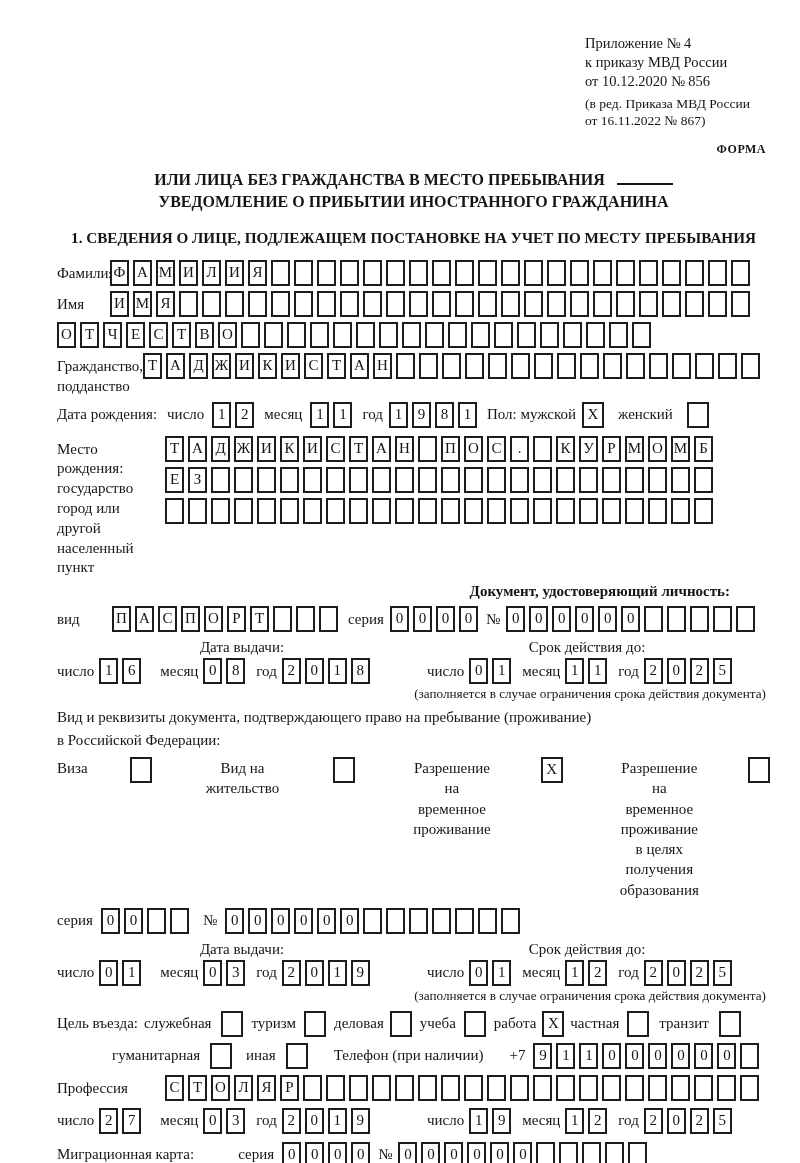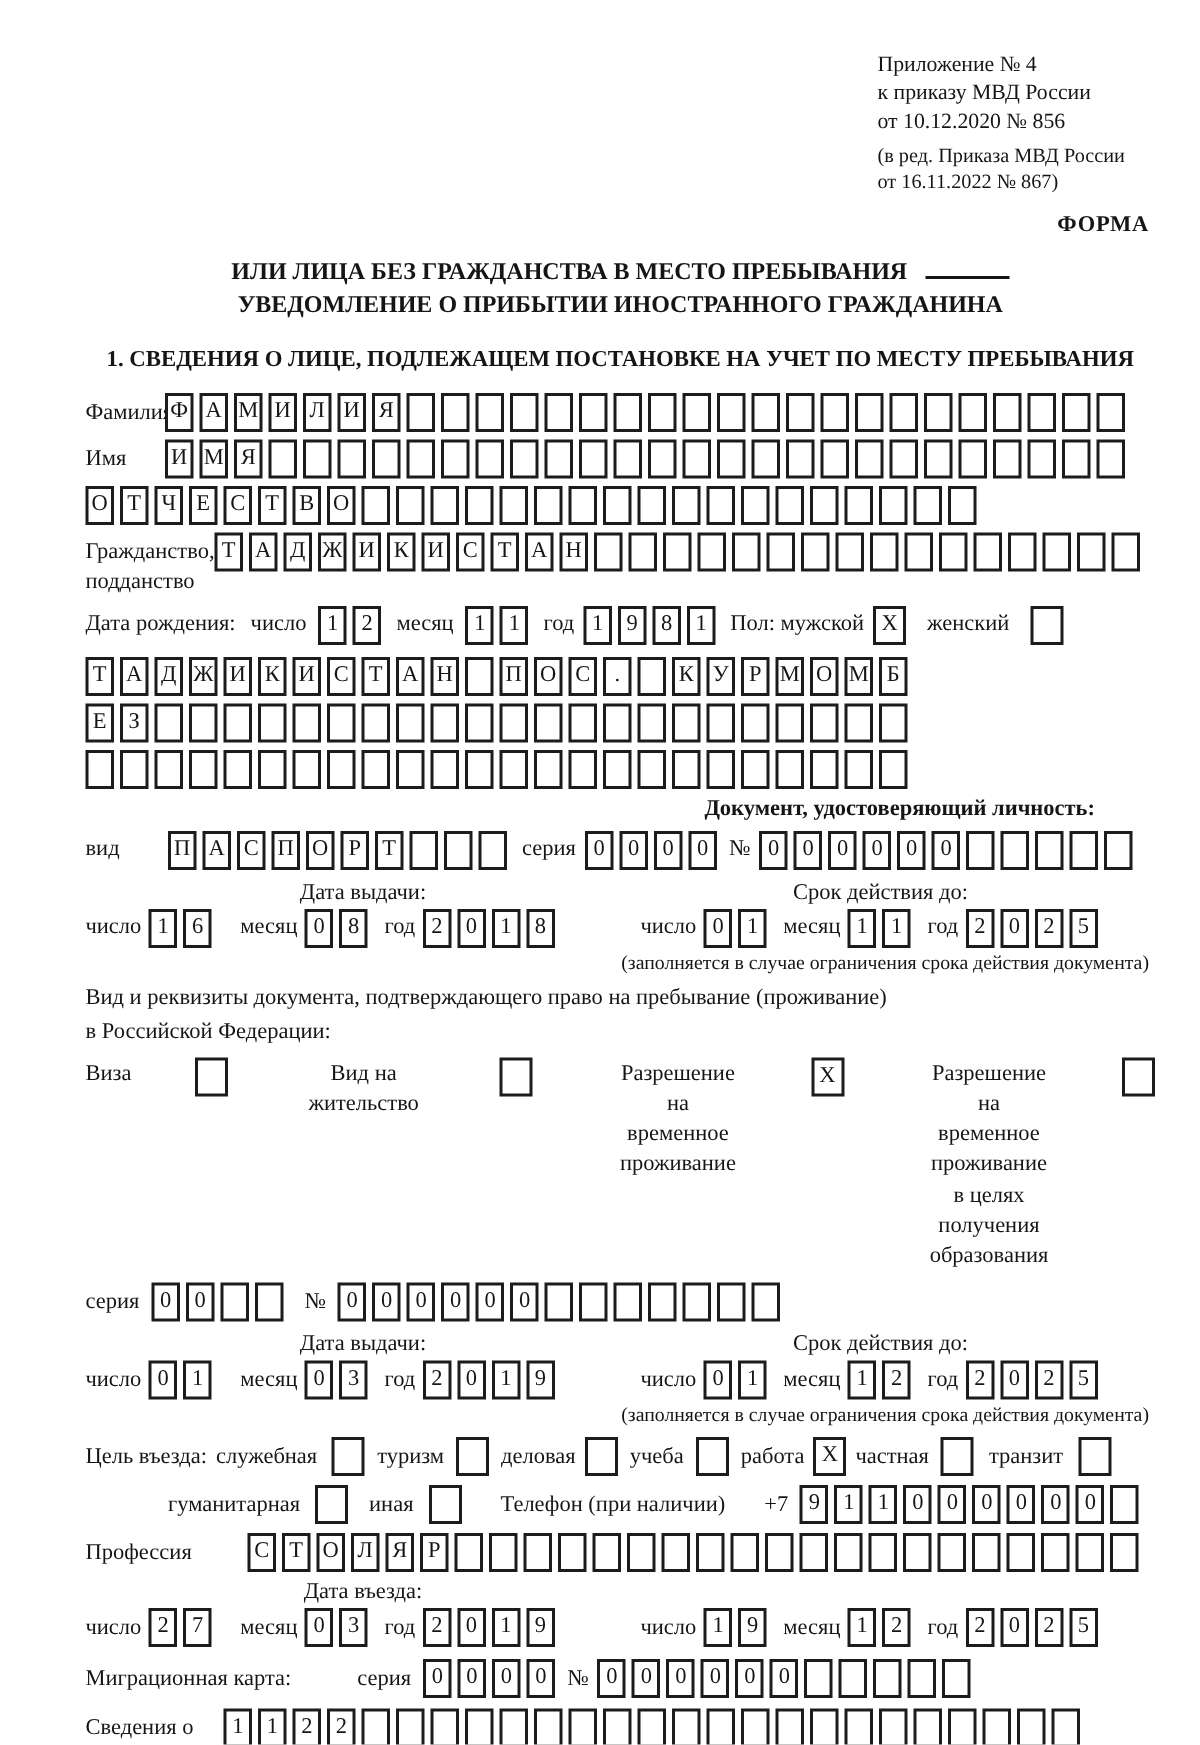--- a/index.html
+++ b/index.html
@@ -9,21 +9,21 @@
     overflow: hidden;
     font-family: "Liberation Serif", "DejaVu Serif", serif;
     color: #151515;
     font-size: 15px;
   }
   .page { padding: 34px 30px 10px 57px; }
 
   .hdr { margin-left: auto; width: 185px; font-size: 14.5px; line-height: 1.3; }
   .hdr .ed { font-size: 13.5px; }
   .hdr .ed.first { margin-top: 4px; }
-  .forma { text-align: right; font-weight: bold; font-size: 15px; margin-top: 12px; padding-right: 4px; letter-spacing: .5px; }
+  .forma { text-align: right; font-weight: bold; font-size: 12px; margin-top: 12px; padding-right: 4px; letter-spacing: .5px; }
 
   .title { text-align: center; font-weight: bold; font-size: 16px; margin-top: 12px; line-height: 1.42; }
   .blank-line { display: inline-block; width: 56px; height: 13px; border-bottom: 2px solid #151515; margin-left: 12px; }
 
   .sec { font-weight: bold; font-size: 15.2px; text-align: center; margin-top: 15px; margin-bottom: 13px; }
 
   .frow { display: flex; align-items: flex-start; margin-bottom: 5px; }
   .flabel { flex: none; white-space: pre-line; line-height: 1.32; padding-top: 4px; }
   .w53  { width: 53px; }
   .w86  { width: 86px; }
@@ -236,20 +236,24 @@
     <div class="cells cb ml6">
         <span class="cell">X</span>
       </div>
     <span class="lab ml14">женский</span>
     <div class="cells cb ml14">
         <span class="cell"></span>
       </div>
   </div>
 
   <div class="frow">
+    <span class="flabel w108">Место рождения:
+государство
+город или другой
+населенный пункт</span>
     <div class="stack">
       <div class="cells">
           <span class="cell">Т</span>
           <span class="cell">А</span>
           <span class="cell">Д</span>
           <span class="cell">Ж</span>
           <span class="cell">И</span>
           <span class="cell">К</span>
           <span class="cell">И</span>
           <span class="cell">С</span>
@@ -590,21 +594,20 @@
         <span class="cell"></span>
         <span class="cell"></span>
         <span class="cell"></span>
         <span class="cell"></span>
         <span class="cell"></span>
         <span class="cell"></span>
       </div>
   </div>
 
   <div class="dhead">
-    <div class="h1">Дата въезда:</div>
   </div>
   <div class="drow" style="margin-bottom:8px;">
     <div class="dg half1">
       <span>число</span>
       <div class="cells">
           <span class="cell">2</span>
           <span class="cell">7</span>
         </div>
       <span class="ml14">месяц</span>
       <div class="cells">

